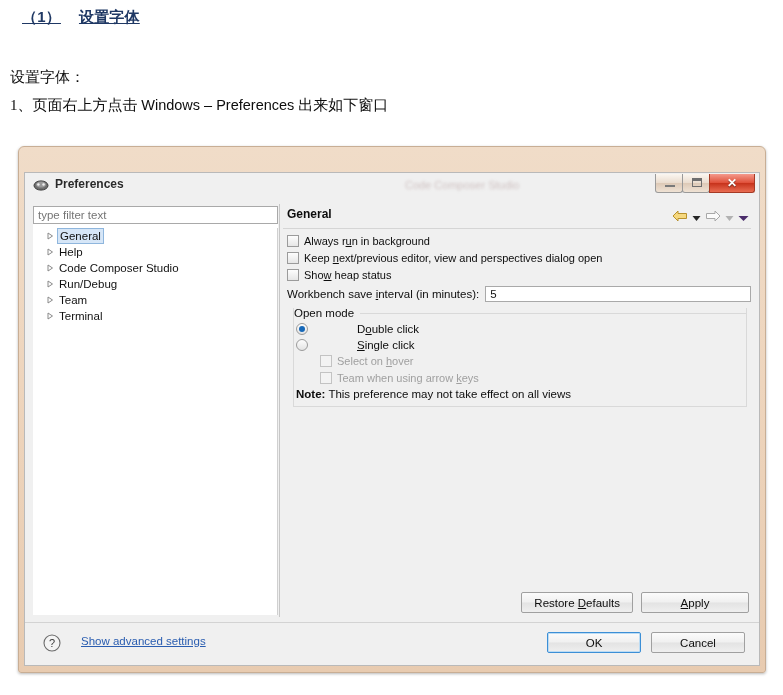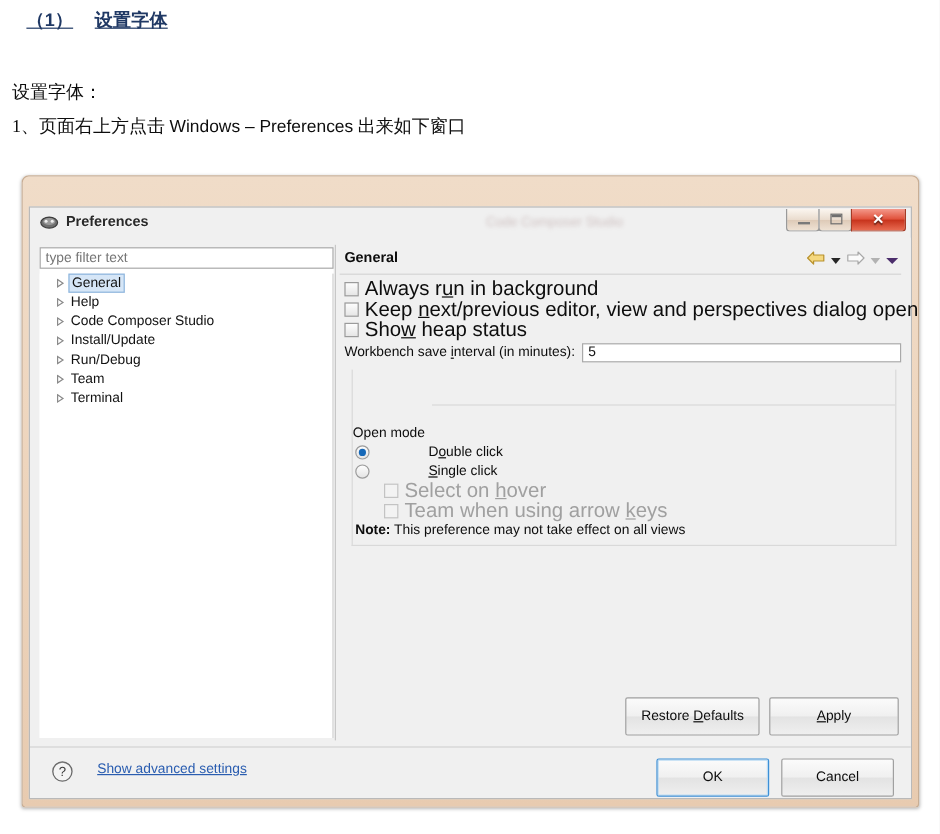--- a/index.html
+++ b/index.html
@@ -283,21 +283,21 @@
     background: #d5d5d5;
     margin: 2px 0 4px 0;
   }
 
   .chk-row {
     display: flex;
     align-items: center;
     height: 15px;
     margin: 0 0 2px 4px;
     font-family: "Liberation Sans", sans-serif;
-    font-size: 17px;
+    font-size: 11px;
     color: #0d0d0d;
     white-space: nowrap;
   }
   .cbox {
     width: 12px; height: 12px;
     flex: 0 0 12px;
     border: 1px solid #9b9b9b;
     background: linear-gradient(180deg,#fdfdfd,#e6e6e6);
     box-sizing: border-box;
     margin-right: 5px;
@@ -341,21 +341,21 @@
   }
   .gb-legend {
     position: relative;
     top: -1px;
     display: flex;
     align-items: center;
     font-family: "Liberation Sans", sans-serif;
     font-size: 11.5px;
     color: #0d0d0d;
   }
-  .gb-legend .lbl { padding-right: 6px; background: #f0f0f0; margin-top: 48px; }
+  .gb-legend .lbl { padding-right: 6px; background: #f0f0f0; }
   .gb-legend .rule { flex: 1 1 auto; height: 1px; background: #d9d9d9; }
 
   .radio-row {
     display: flex;
     align-items: center;
     height: 15px;
     margin: 1px 0 1px 2px;
     font-family: "Liberation Sans", sans-serif;
     font-size: 11.5px;
     color: #0d0d0d;
@@ -398,21 +398,21 @@
     display: flex;
     gap: 8px;
   }
   .btn {
     font-family: "Liberation Sans", sans-serif;
     font-size: 11.5px;
     color: #0d0d0d;
     background: linear-gradient(180deg,#fbfbfb 0%, #f0f0f0 48%, #e3e3e3 52%, #efefef 100%);
     border: 1px solid #a0a0a0;
     border-radius: 2px;
-    height: 32px;
+    height: 21px;
     min-width: 60px;
     padding: 0 12px;
     box-sizing: border-box;
     cursor: default;
   }
   .btn.wide { min-width: 108px; }
 
   
   .footer {
     position: absolute;
@@ -520,28 +520,20 @@
 
           <div class="tree-item">
             <span class="tw">
               <svg width="7" height="8" viewBox="0 0 7 8">
                   <path d="M1 1 L5.5 4 L1 7 Z" fill="none" stroke="#8a8a8a" stroke-width="1"></path>
                 </svg>
             </span>
             <span class="tree-label">Code Composer Studio</span>
           </div>
 
-          <div class="tree-item">
-            <span class="tw">
-              <svg width="7" height="8" viewBox="0 0 7 8">
-                  <path d="M1 1 L5.5 4 L1 7 Z" fill="none" stroke="#8a8a8a" stroke-width="1"></path>
-                </svg>
-            </span>
-            <span class="tree-label">Install/Update</span>
-          </div>
 
           <div class="tree-item">
             <span class="tw">
               <svg width="7" height="8" viewBox="0 0 7 8">
                   <path d="M1 1 L5.5 4 L1 7 Z" fill="none" stroke="#8a8a8a" stroke-width="1"></path>
                 </svg>
             </span>
             <span class="tree-label">Run/Debug</span>
           </div>
 

